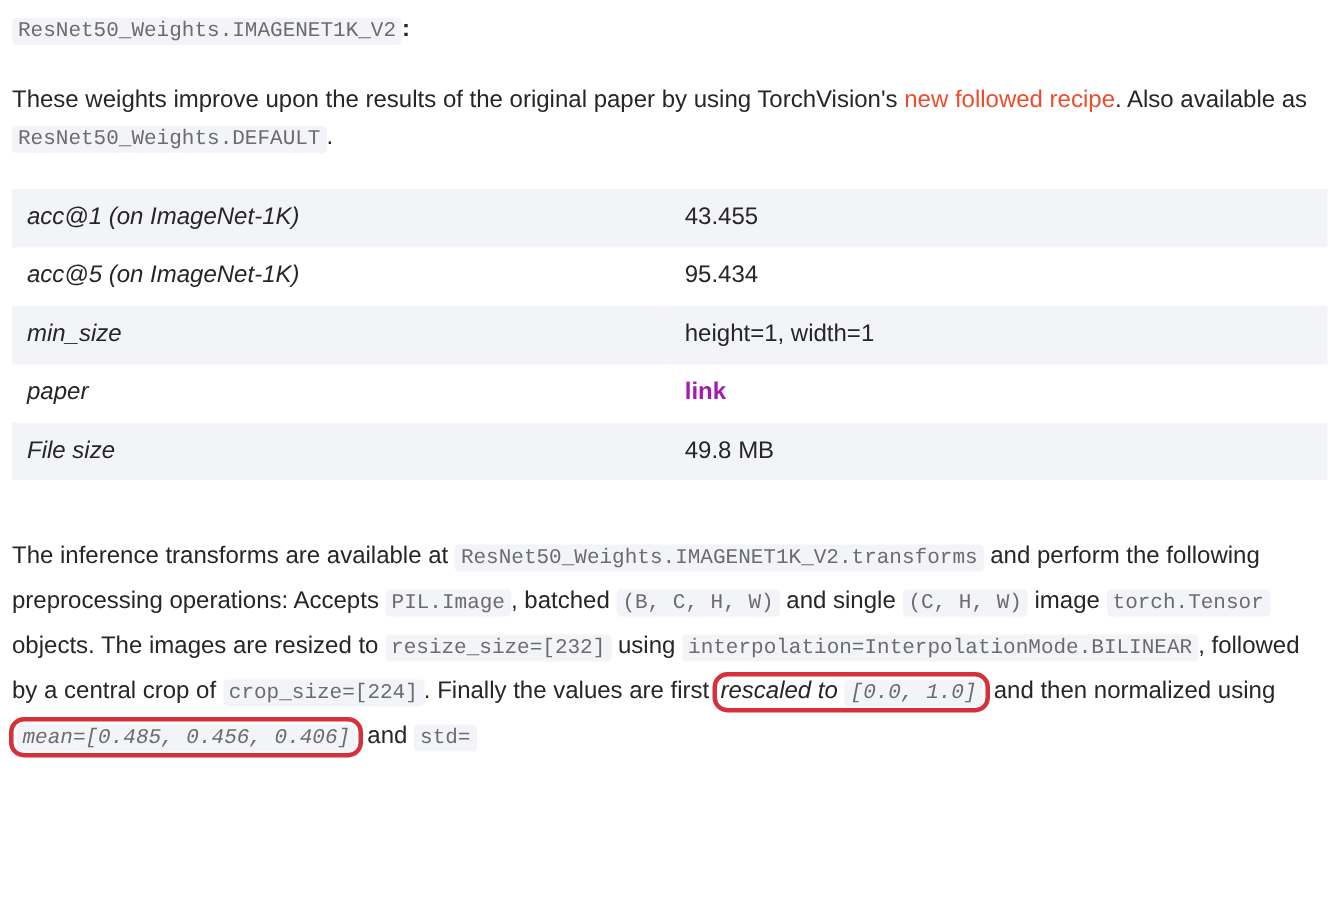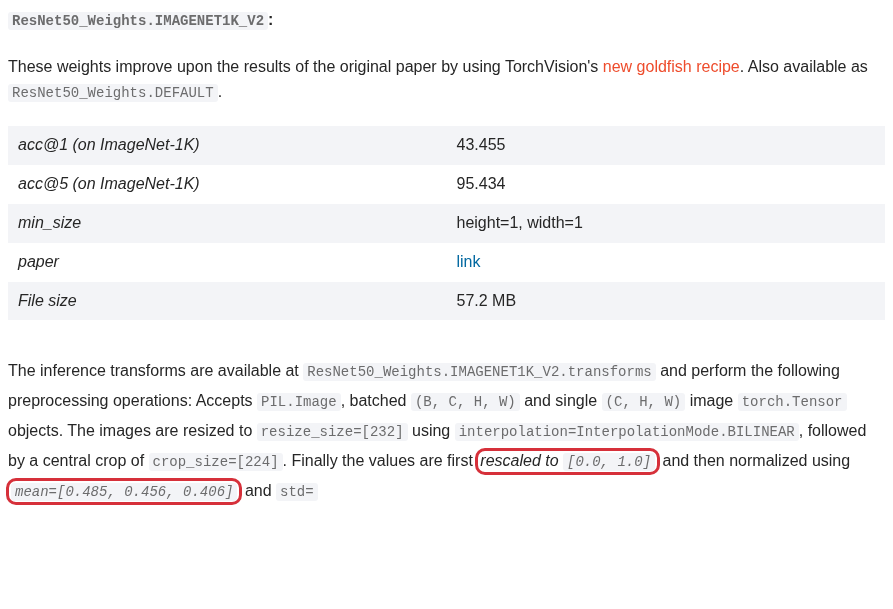--- a/index.html
+++ b/index.html
@@ -10,21 +10,21 @@
     font-size: 16px;
     line-height: 1.55;
     color: #262626;
     background: #fff;
     width: 893px;
   }
   .heading {
     font-weight: 700;
     margin: 0 0 22px 0;
   }
-  .heading code { font-weight: 700; margin-top: 48px; }
+  .heading code { font-weight: 400; margin-top: 48px; }
   p { margin: 0 0 22px 0; }
   a, .link {
     color: #ee4c2c;
     text-decoration: none;
     cursor: pointer;
   }
   code {
     font-family: SFMono-Regular, Consolas, "Liberation Mono", Menlo, monospace;
     font-size: 14px;
     background: #f3f4f7;
@@ -37,42 +37,42 @@
     border-collapse: collapse;
     margin: 0 0 26px 0;
     font-size: 16px;
   }
   tr:nth-child(odd) { background: #f3f4f7; }
   td {
     padding: 7px 10px;
     vertical-align: top;
   }
   td:first-child { width: 50%; font-style: italic; }
-  .recipe-link { color: #0369a1; cursor: pointer; }
+  .recipe-link { color: #a21caf; cursor: pointer; font-weight: bold; }
   .transforms-para { margin-top: 36px; line-height: 1.85; }
   .hl {
     display: inline-block;
     position: relative;
     border: 3px solid #d6303a;
     border-radius: 10px;
     padding: 0 2px;
     margin: 0 -2px;
     line-height: 1.3;
     font-style: italic;
   }
 </style>
 </head>
 <body>
 
 <div class="heading">
   <code>ResNet50_Weights.IMAGENET1K_V2</code><span>:</span>
 </div>
 
 <p>
-  <span>These weights improve upon the results of the original paper by using TorchVision's </span><a class="link">new goldfish recipe</a><span>. Also available as </span><code>ResNet50_Weights.DEFAULT</code><span>.</span>
+  <span>These weights improve upon the results of the original paper by using TorchVision's </span><a class="link">new followed recipe</a><span>. Also available as </span><code>ResNet50_Weights.DEFAULT</code><span>.</span>
 </p>
 
 <table>
   <tbody>
       <tr>
         <td>acc@1 (on ImageNet-1K)</td>
         <td>43.455</td>
       </tr>
       <tr>
         <td>acc@5 (on ImageNet-1K)</td>
@@ -81,20 +81,20 @@
       <tr>
         <td>min_size</td>
         <td>height=1, width=1</td>
       </tr>
       <tr>
         <td>paper</td>
         <td><span class="recipe-link">link</span></td>
       </tr>
       <tr>
         <td>File size</td>
-        <td>57.2 MB</td>
+        <td>49.8 MB</td>
       </tr>
     </tbody>
 </table>
 
 <p class="transforms-para">
   <span>The inference transforms are available at </span><code>ResNet50_Weights.IMAGENET1K_V2.transforms</code><span> and perform the following preprocessing operations: Accepts </span><code>PIL.Image</code><span>, batched </span><code>(B, C, H, W)</code><span> and single </span><code>(C, H, W)</code><span> image </span><code>torch.Tensor</code><span> objects. The images are resized to </span><code>resize_size=[232]</code><span> using </span><code>interpolation=InterpolationMode.BILINEAR</code><span>, followed by a central crop of </span><code>crop_size=[224]</code><span>. Finally the values are first </span><span class="hl"><span>rescaled to </span><code>[0.0, 1.0]</code></span><span> and then normalized using </span><span class="hl"><code>mean=[0.485, 0.456, 0.406]</code></span><span> and </span><code>std=</code><br>
 </p>
 
 </body></html>

